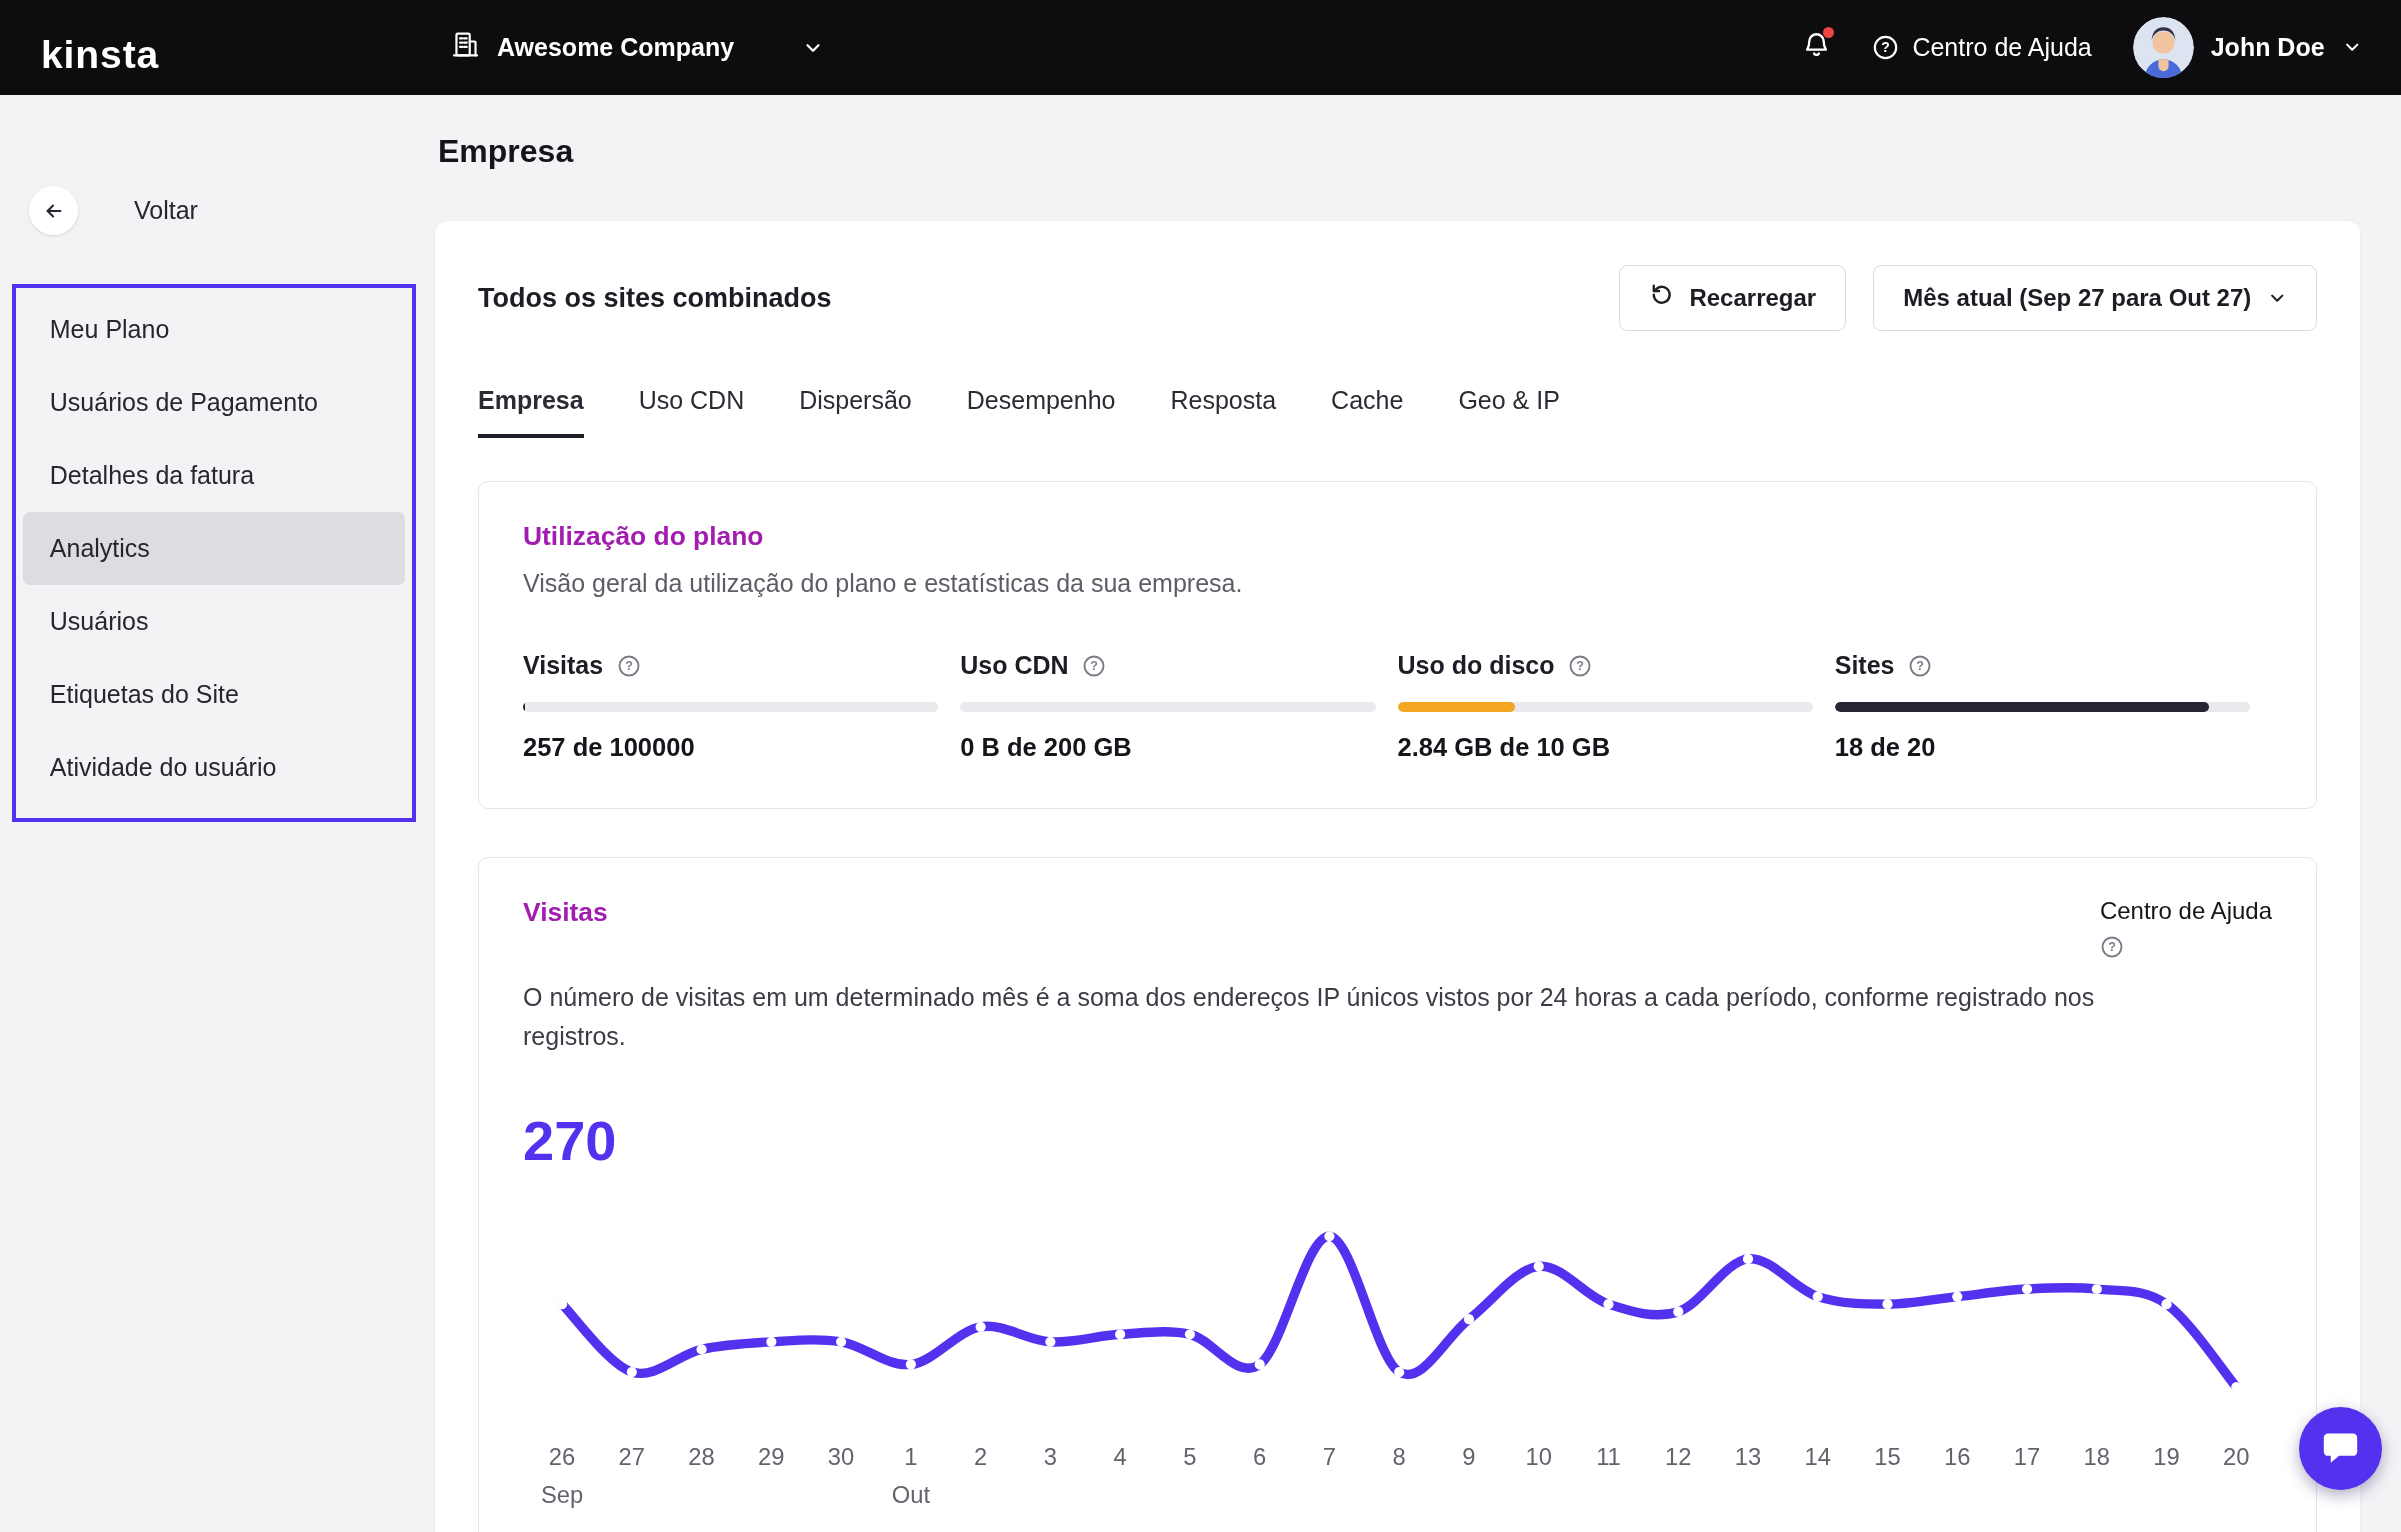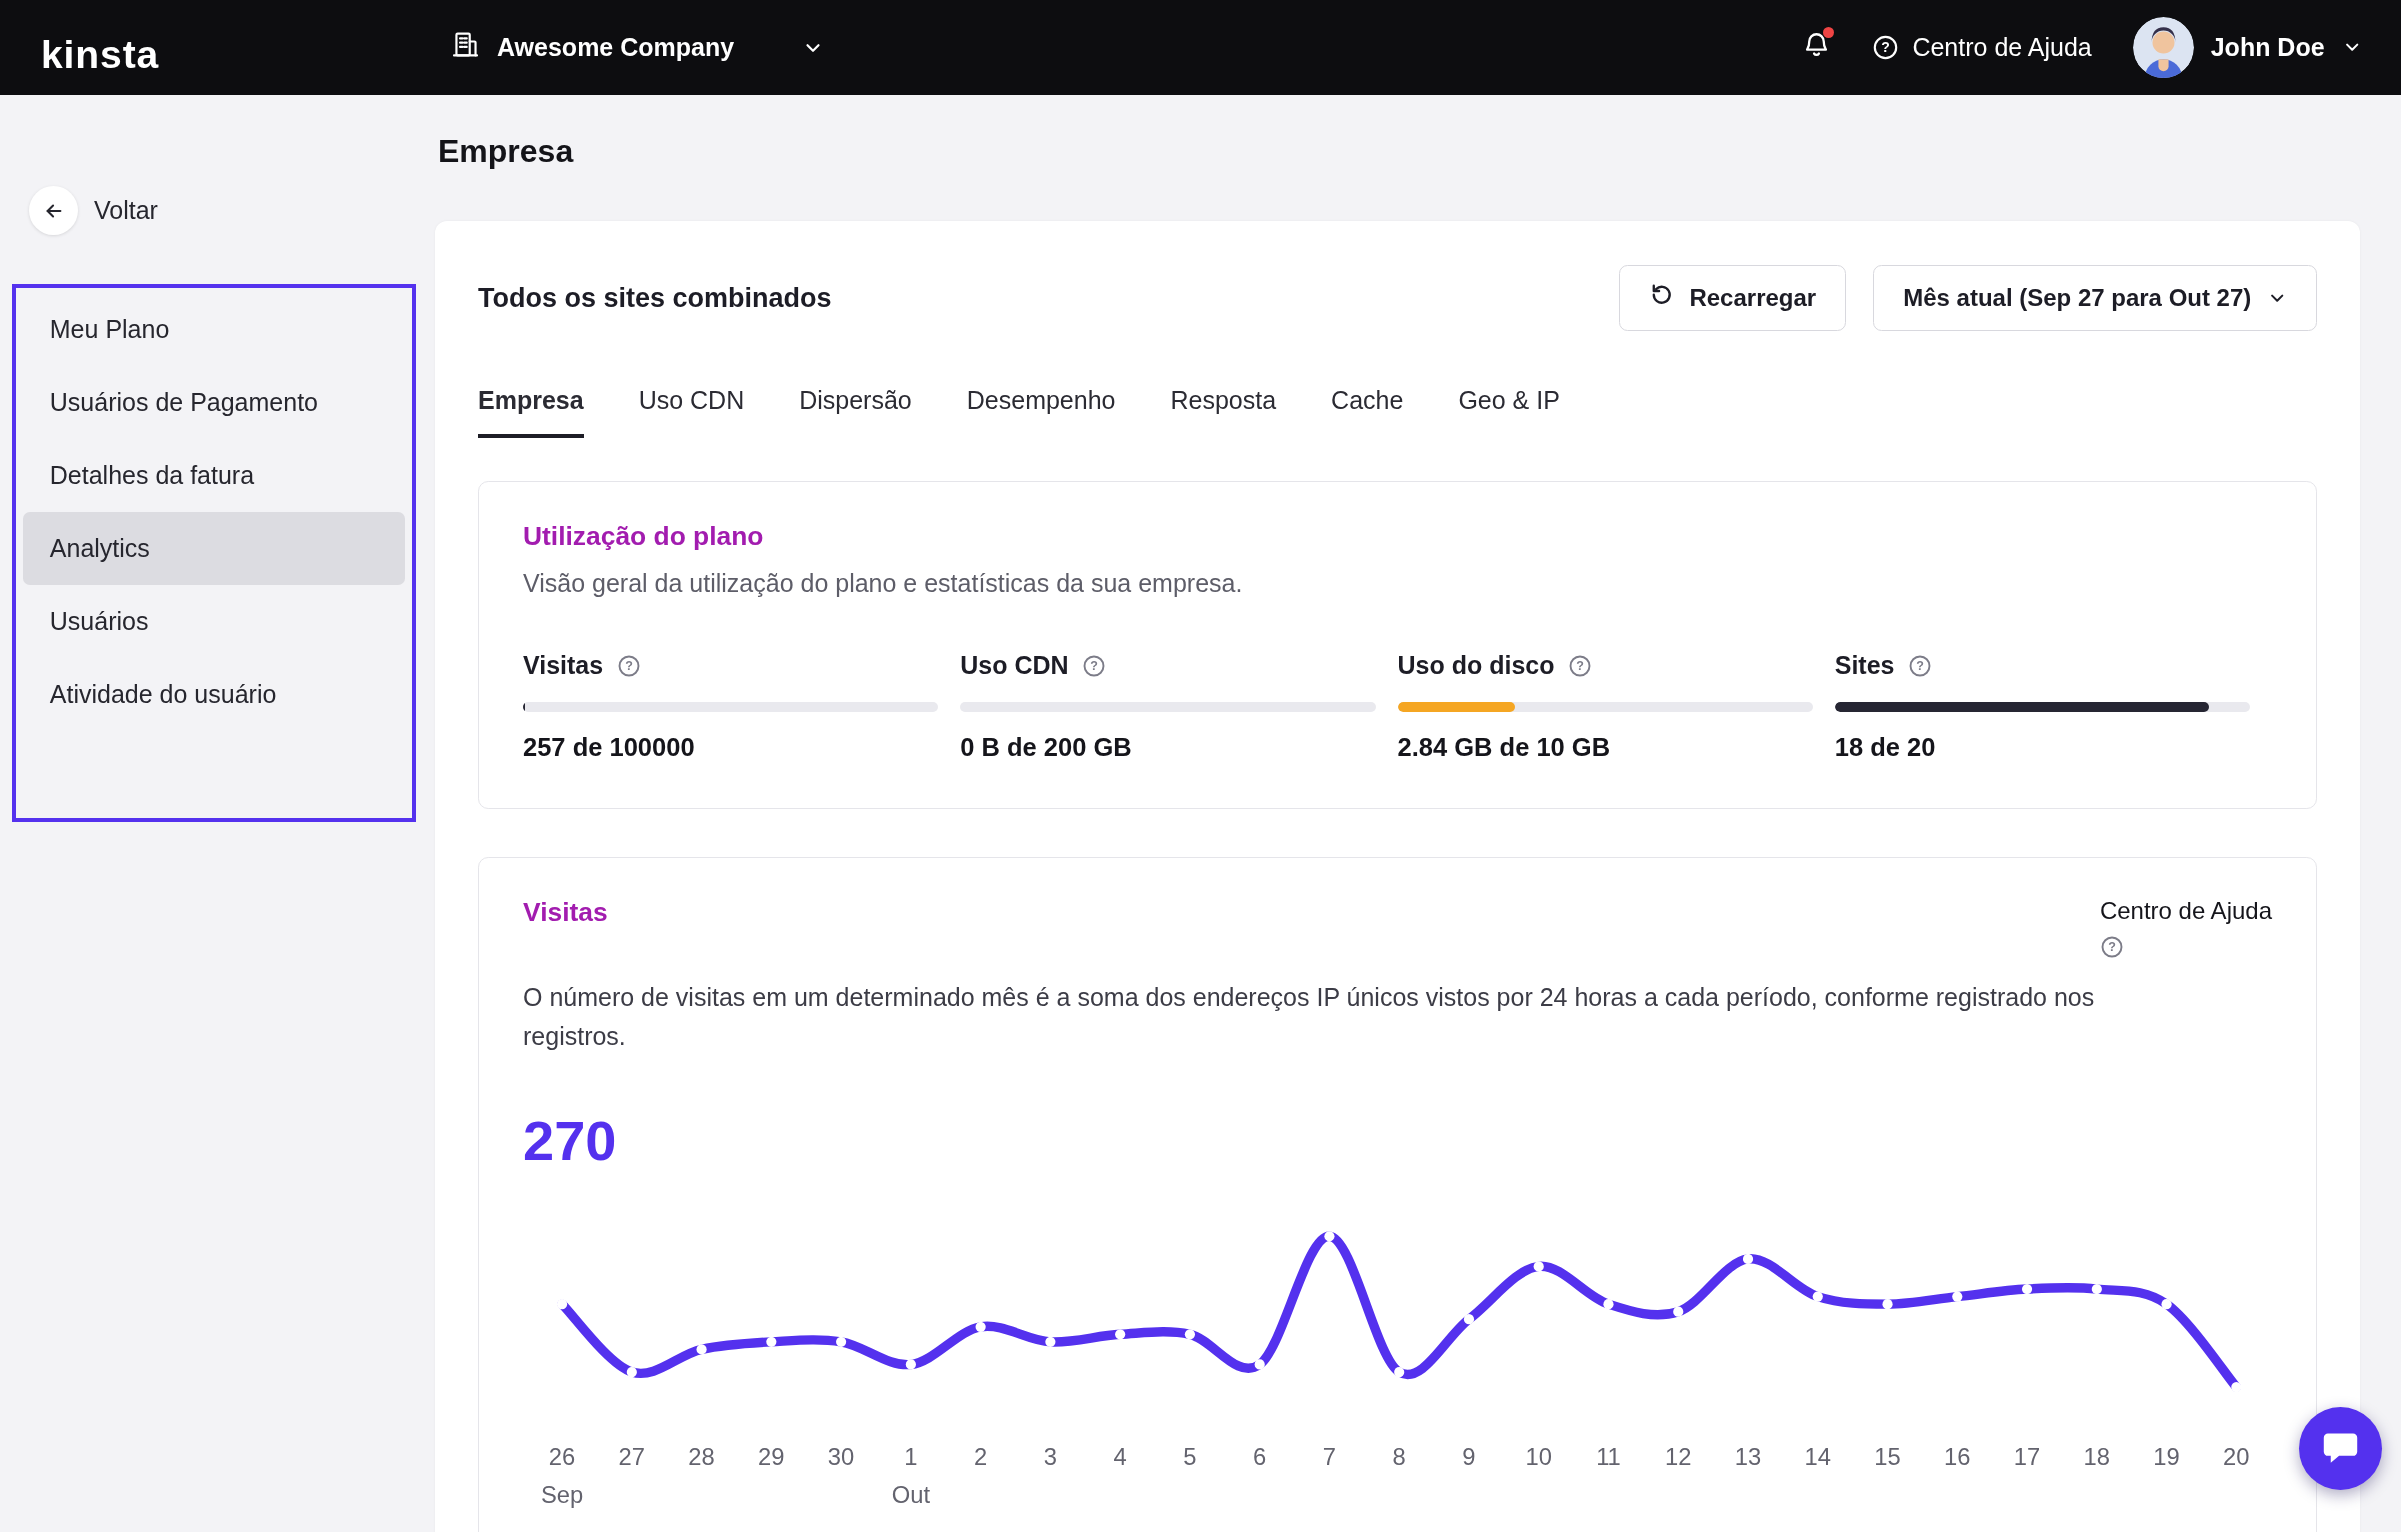--- a/index.html
+++ b/index.html
@@ -16,21 +16,21 @@
   .company{position:absolute;left:451px;top:0;height:95px;display:flex;align-items:center;gap:17px;font-size:25px;font-weight:700;cursor:pointer;}
   .company .chev{margin-left:51px;}
   .chev svg{display:block;}
   .top-right{position:absolute;right:39px;top:0;height:95px;display:flex;align-items:center;gap:41px;font-size:25px;}
   .bell{position:relative;cursor:pointer;display:flex;align-items:center;}
   .bell .dot{position:absolute;right:-3.4px;top:-3.4px;width:11px;height:11px;border-radius:50%;background:#ef4444;}
   .help-top{display:flex;align-items:center;gap:13.6px;cursor:pointer;}
   .user{display:flex;align-items:center;gap:17px;cursor:pointer;font-weight:700;}
   .avatar{width:61px;height:61px;border-radius:50%;overflow:hidden;display:block;}
   
-  .back-row{position:absolute;left:29px;top:186px;display:flex;align-items:center;gap:16px;font-size:25px;color:#26262e;cursor:pointer;}
+  .back-row{position:absolute;left:29px;top:186px;display:flex;align-items:center;gap:56px;font-size:25px;color:#26262e;cursor:pointer;}
   .back-btn{width:49px;height:49px;border-radius:50%;background:#fff;display:flex;align-items:center;justify-content:center;
             box-shadow:0 0.9px 3.4px rgba(0,0,0,.12);}
   .side-menu{position:absolute;left:12px;top:284px;width:404px;height:538px;border:4.3px solid #5431ee;
              padding:5.1px 6.8px;display:flex;flex-direction:column;}
   .side-item{height:73px;display:flex;align-items:center;padding-left:27px;font-size:25px;color:#26262e;border-radius:6.8px;cursor:pointer;}
   .side-item.active{background:#dcdce1;}
   
   .page-title{position:absolute;left:438px;top:133px;margin:0;font-size:32px;font-weight:700;color:#141419;}
   .main-card{position:absolute;left:435px;top:221px;width:1925px;height:1465px;background:#fff;border-radius:12px;
              box-shadow:0 0.9px 2.6px rgba(20,20,30,.05);}
@@ -149,20 +149,23 @@
         <span>Usuários de Pagamento</span>
       </div>
       <div class="side-item">
         <span>Detalhes da fatura</span>
       </div>
       <div class="side-item active">
         <span>Analytics</span>
       </div>
       <div class="side-item">
         <span>Usuários</span>
+      </div>
+      <div class="side-item">
+        <span>Etiquetas do Site</span>
       </div>
       <div class="side-item">
         <span>Atividade do usuário</span>
       </div>
     </nav>
 
   <h1 class="page-title">Empresa</h1>
 
   <section class="main-card">
     <div class="card-head">

